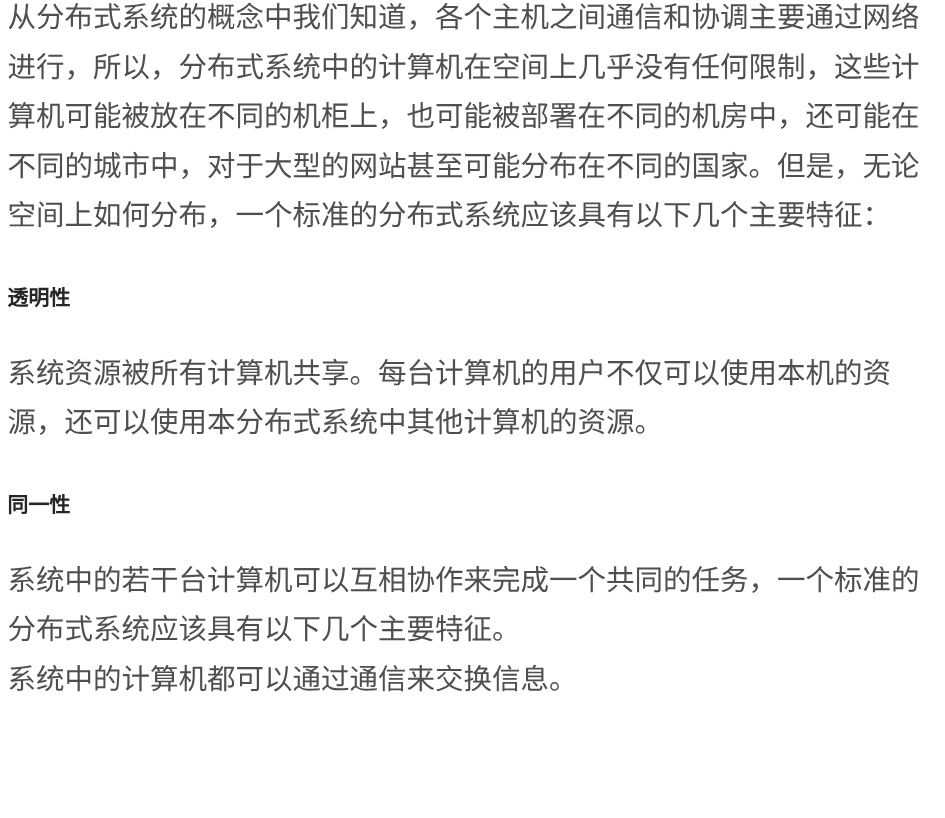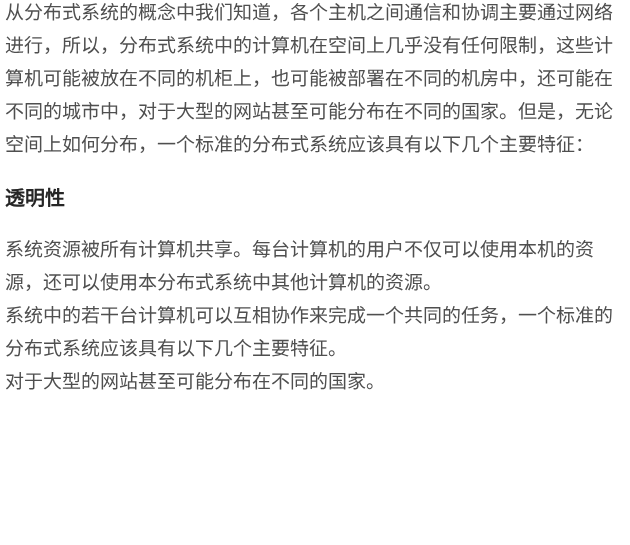--- a/index.html
+++ b/index.html
@@ -24,37 +24,38 @@
     color: #4f4f4f;
     margin: 0;
     word-break: break-all;
     overflow-wrap: break-word;
     text-align: left;
   }
   p.body-text.first {
     margin-top: -4px;
   }
   h3.section-heading {
-    font-size: 20px;
+    font-size: 14px;
     line-height: 26px;
     font-weight: 700;
     color: #262626;
     margin: 24px 0 22px 0;
   }
 </style>
 </head>
 <body>
 
 <div class="article">
 
   <p class="body-text first">从分布式系统的概念中我们知道，各个主机之间通信和协调主要通过网络进行，所以，分布式系统中的计算机在空间上几乎没有任何限制，这些计算机可能被放在不同的机柜上，也可能被部署在不同的机房中，还可能在不同的城市中，对于大型的网站甚至可能分布在不同的国家。但是，无论空间上如何分布，一个标准的分布式系统应该具有以下几个主要特征：</p>
 
   <h3 class="section-heading">透明性</h3>
 
   <p class="body-text">系统资源被所有计算机共享。每台计算机的用户不仅可以使用本机的资源，还可以使用本分布式系统中其他计算机的资源。</p>
 
+  <h3 class="section-heading">同一性</h3>
 
   <p class="body-text">系统中的若干台计算机可以互相协作来完成一个共同的任务，一个标准的分布式系统应该具有以下几个主要特征。</p>
 
 
-  <p class="body-text">对于大型的网站甚至可能分布在不同的国家。</p>
+  <p class="body-text">系统中的计算机都可以通过通信来交换信息。</p>
 
 </div>
 
 </body></html>

